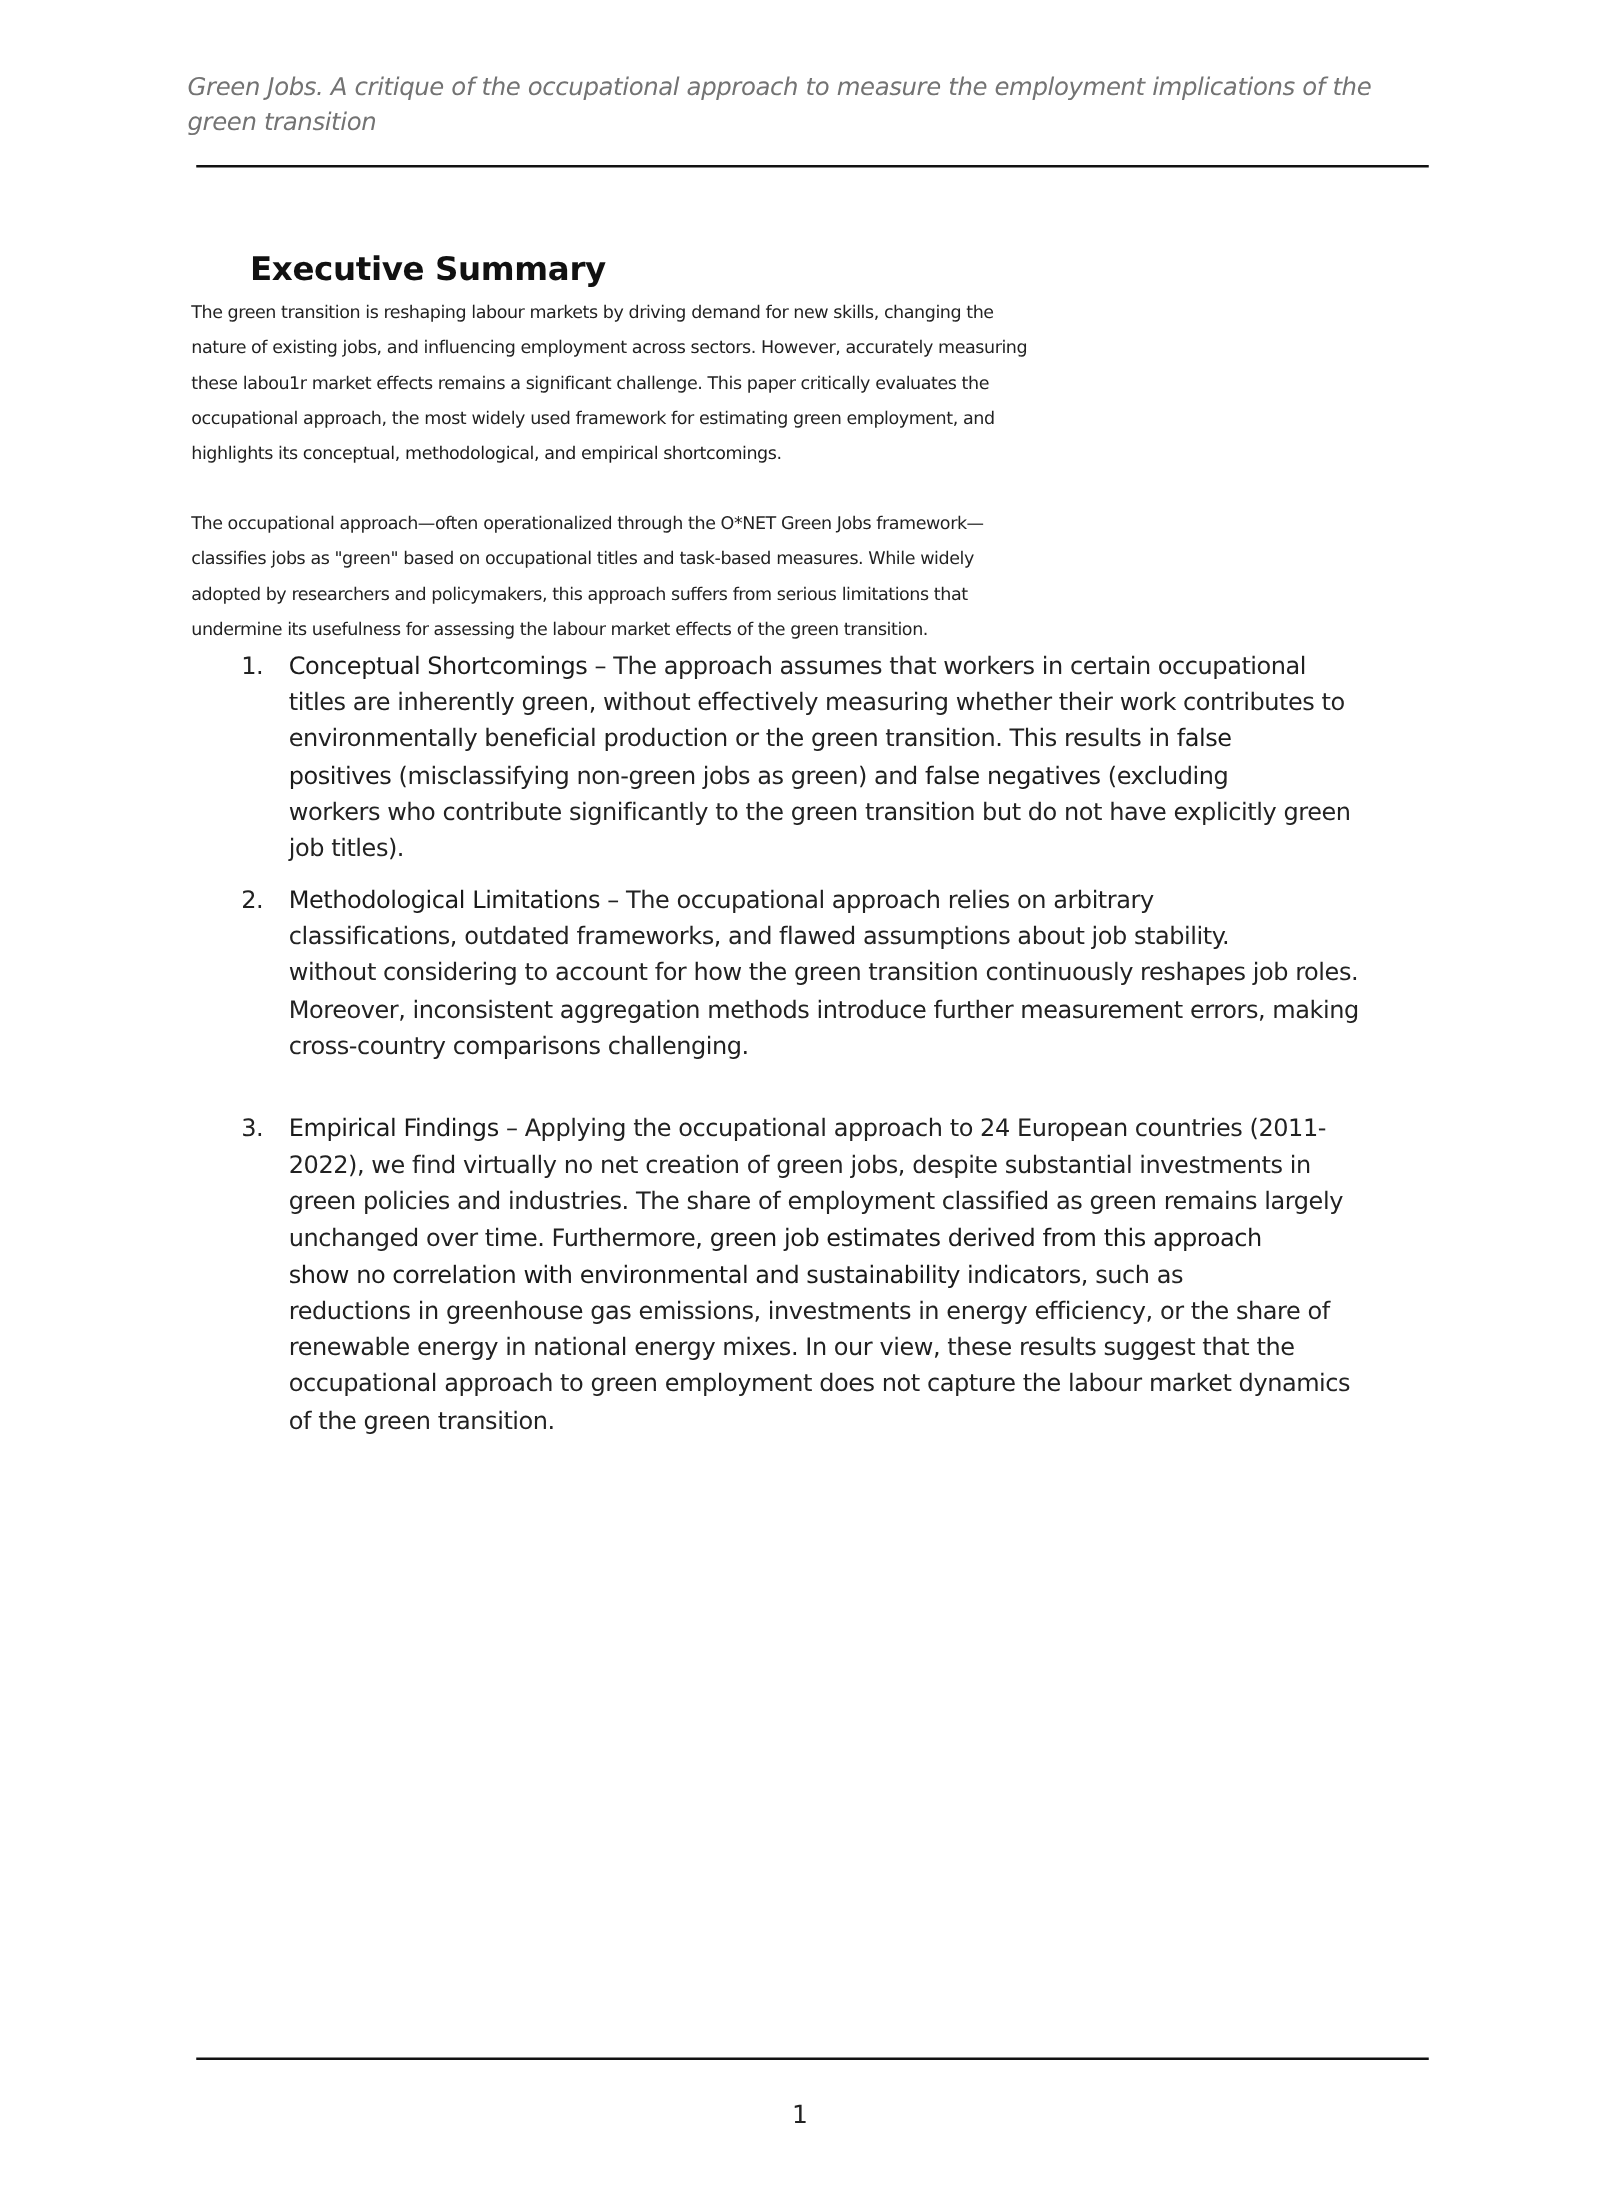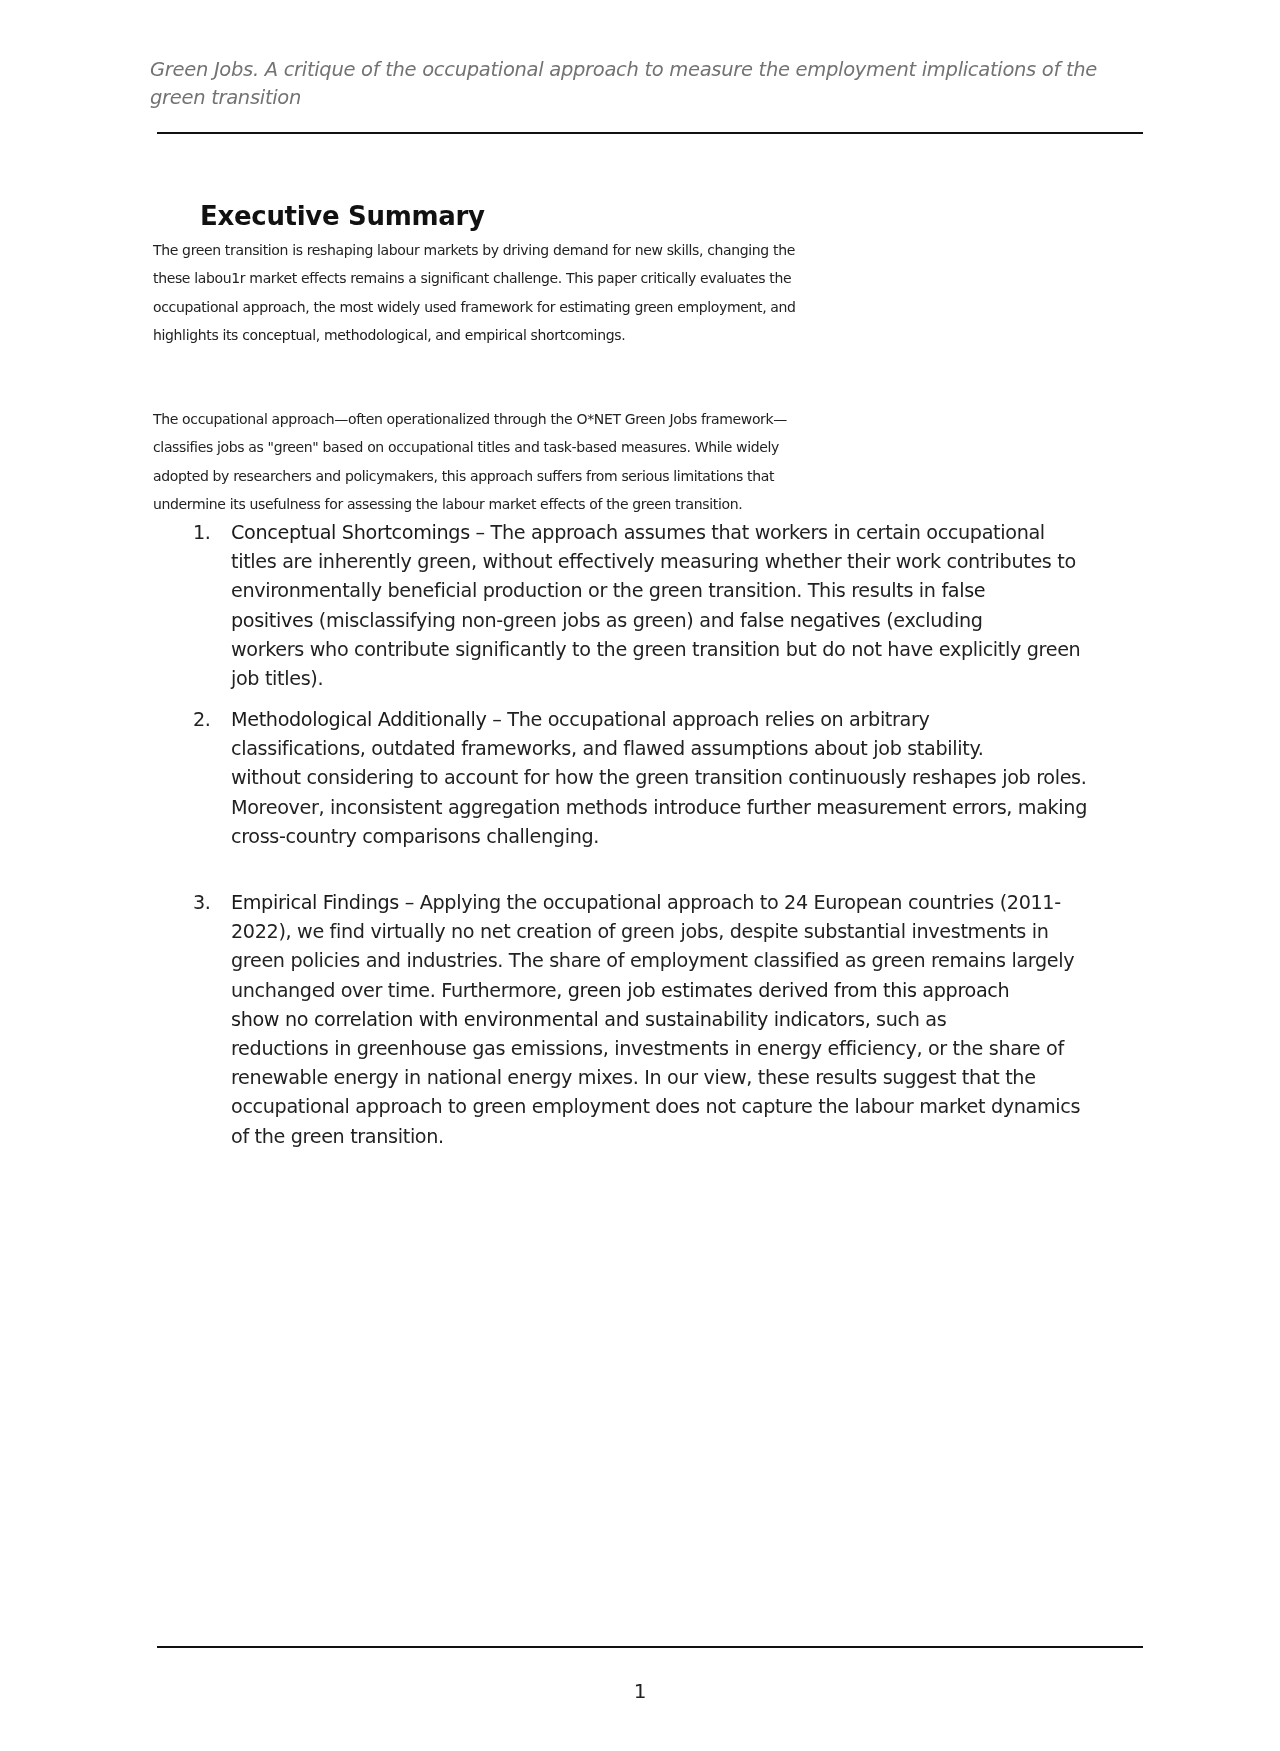--- a/index.html
+++ b/index.html
@@ -35,20 +35,21 @@
 <div class="running-header">
   <div>Green Jobs. A critique of the occupational approach to measure the employment implications of the</div>
   <div>green transition</div>
 </div>
 <div class="rule top"></div>
 
 <div class="heading">Executive Summary</div>
 
 <div class="para p1">
     <span class="ln"><span>The green transition is reshaping labour markets by driving demand for new skills, changing the</span></span>
+    <span class="ln"><span>nature of existing jobs, and influencing employment across sectors. However, accurately measuring</span></span>
     <span class="ln"><span>these labou1r market effects remains a significant challenge. This paper critically evaluates the</span></span>
     <span class="ln"><span>occupational approach, the most widely used framework for estimating green employment, and</span></span>
     <span class="ln"><span>highlights its </span><b>conceptual, methodological, and empirical shortcomings</b><span>.</span></span>
   </div>
 <div class="para p2">
     <span class="ln"><span>The occupational approach—often operationalized through the O*NET Green Jobs framework—</span></span>
     <span class="ln"><span>classifies jobs as "green" based on occupational titles and task-based measures. While widely</span></span>
     <span class="ln"><span>adopted by researchers and policymakers, this approach suffers from serious limitations that</span></span>
     <span class="ln"><span>undermine its usefulness for assessing the labour market effects of the green transition.</span></span>
   </div>
@@ -60,21 +61,21 @@
       <span class="ln"><span>titles are inherently green, without effectively measuring whether their work contributes to</span></span>
       <span class="ln"><span>environmentally beneficial production or the green transition. This results in </span><b>false</b></span>
       <span class="ln"><b>positives</b><span> (misclassifying non-green jobs as green) and </span><b>false negatives</b><span> (excluding</span></span>
       <span class="ln"><span>workers who contribute significantly to the green transition but do not have explicitly green</span></span>
       <span class="ln"><span>job titles).</span></span>
     </div>
 </div>
 <div class="item i2">
   <span class="num">2.</span>
   <div class="body">
-      <span class="ln"><b>Methodological Additionally</b><span> – The occupational approach relies on arbitrary</span></span>
+      <span class="ln"><b>Methodological Limitations</b><span> – The occupational approach relies on arbitrary</span></span>
       <span class="ln"><span>classifications, outdated frameworks, and flawed assumptions about job stability.</span></span>
       <span class="ln"><span>without considering to account for how the green transition continuously reshapes job roles.</span></span>
       <span class="ln"><span>Moreover, inconsistent aggregation methods introduce further measurement errors, making</span></span>
       <span class="ln"><span>cross-country comparisons challenging.</span></span>
     </div>
 </div>
 <div class="item i3">
   <span class="num">3.</span>
   <div class="body">
       <span class="ln"><b>Empirical Findings</b><span> – Applying the occupational approach to 24 European countries (2011-</span></span>

